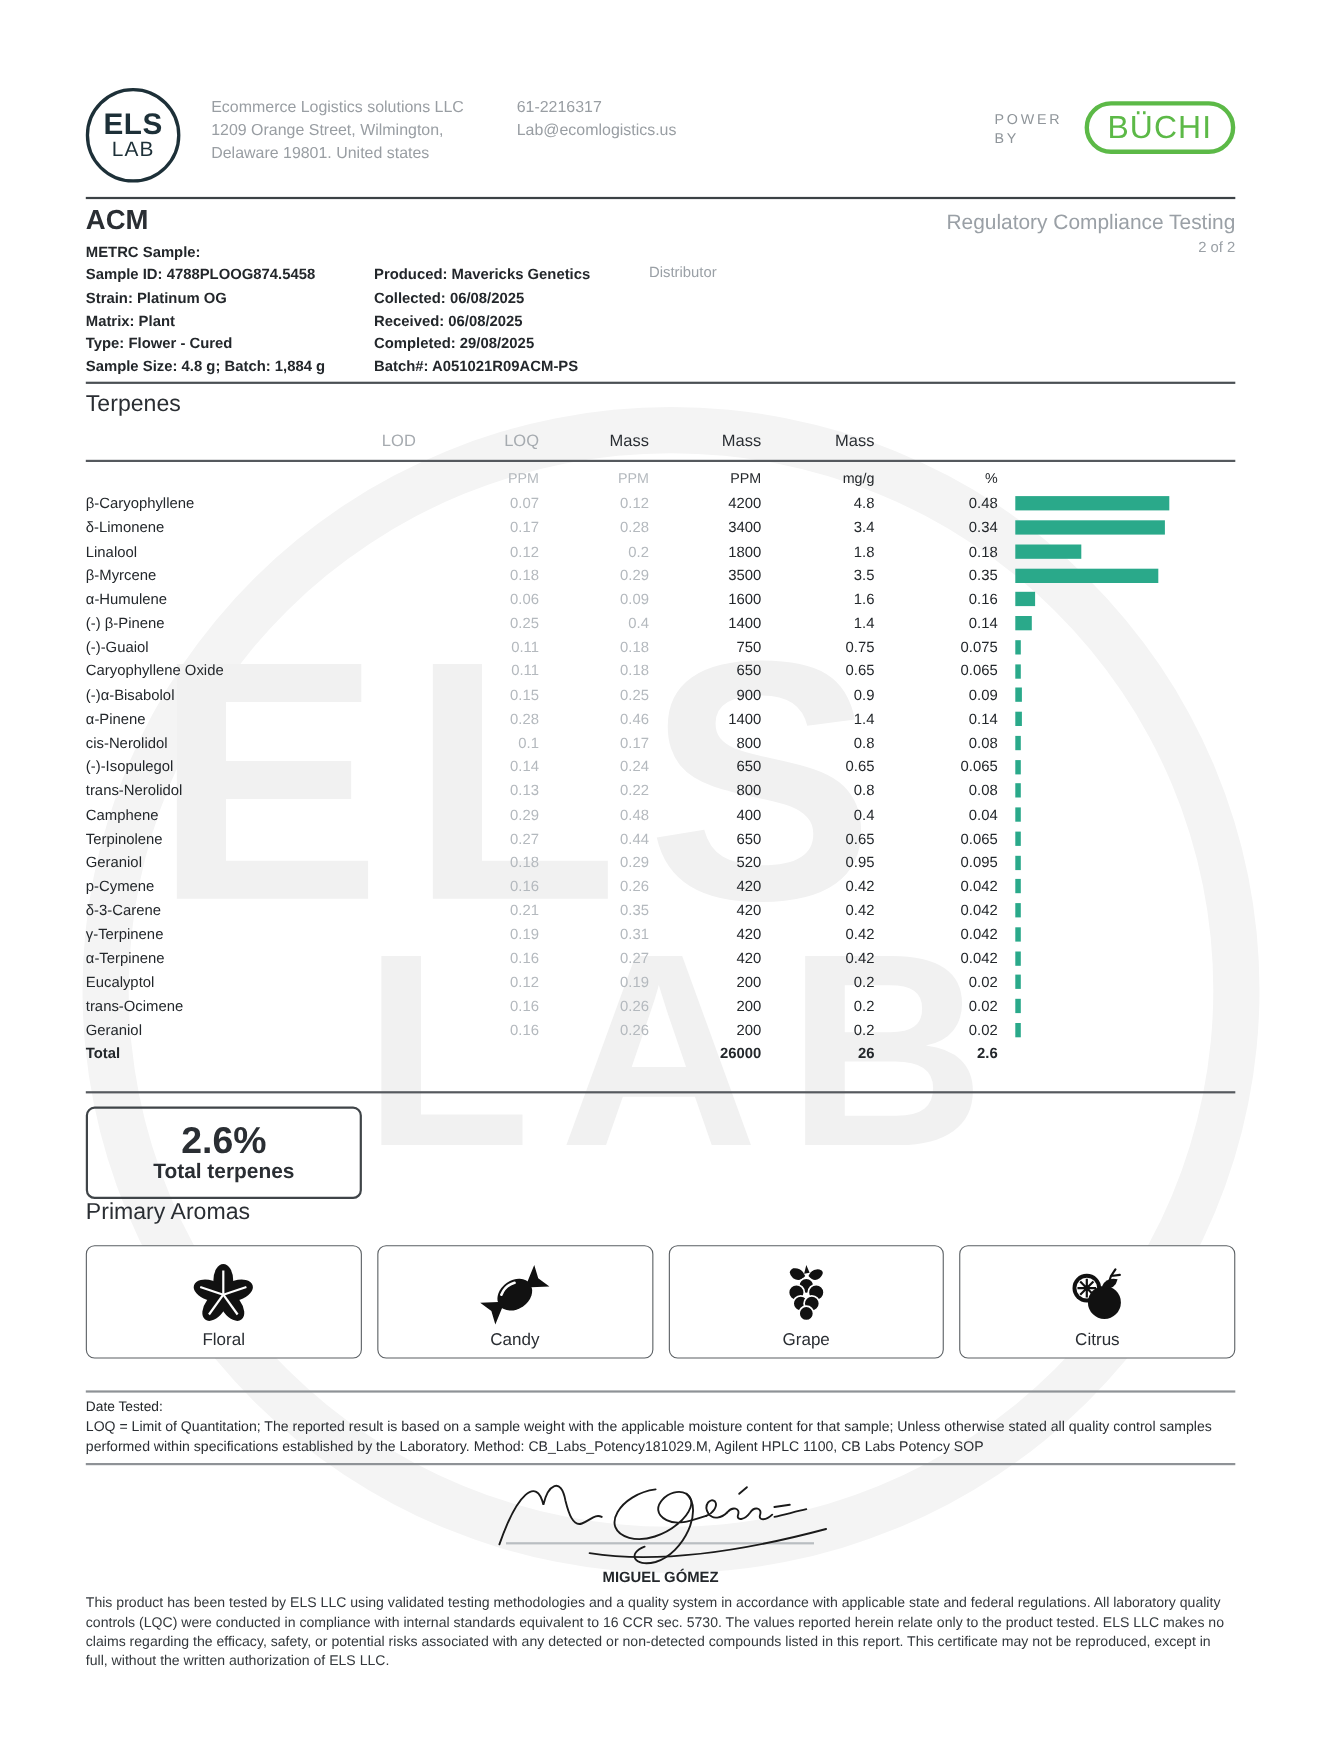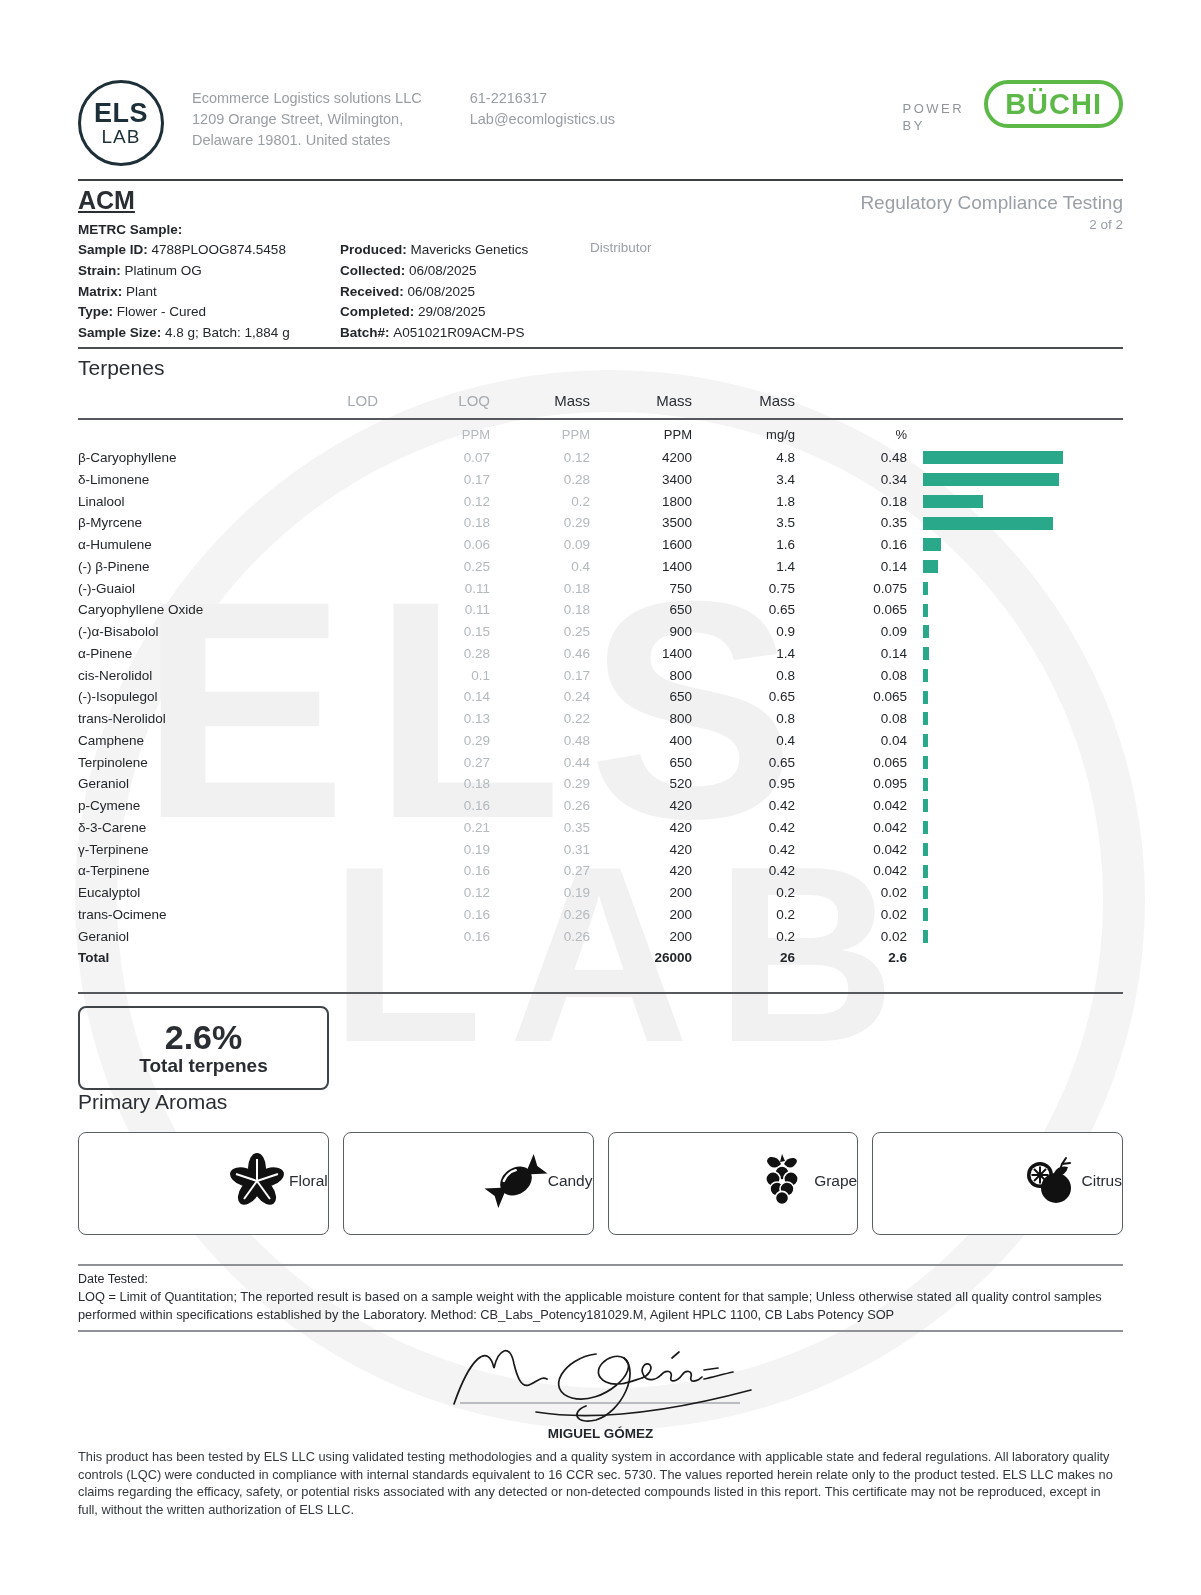--- a/index.html
+++ b/index.html
@@ -14,36 +14,36 @@
   .content{position:absolute;inset:0;z-index:1;}
   
   .header{position:absolute;top:80px;left:78px;right:78px;display:flex;align-items:flex-start;}
   .logo-circle{width:80px;height:80px;border:3px solid #1d3038;border-radius:50%;display:flex;flex-direction:column;align-items:center;justify-content:center;color:#1d3038;flex:none;}
   .logo-els{font-size:27px;font-weight:700;letter-spacing:.5px;}
   .logo-lab{font-size:19px;letter-spacing:1px;margin-top:-3px;}
   .company{margin-left:28px;color:#999ea3;font-size:14.5px;line-height:21px;padding-top:8px;}
   .contact{margin-left:48px;color:#999ea3;font-size:14.5px;line-height:21px;padding-top:8px;}
   .hspace{flex:1;}
   .powerby{color:#8f959a;font-size:13px;letter-spacing:2.5px;line-height:17px;margin-top:20px;white-space:pre-line;}
-  .buchi{border:4px solid #5cb947;border-radius:24px;color:#5cb947;font-weight:700;font-size:29px;letter-spacing:1px;padding:0 17px;height:40px;display:flex;align-items:center;margin-left:20px;margin-top:0;}
+  .buchi{border:4px solid #5cb947;border-radius:24px;color:#5cb947;font-weight:400;font-size:29px;letter-spacing:1px;padding:0 17px;height:40px;display:flex;align-items:center;margin-left:20px;margin-top:12px;}
   
   .rule{position:absolute;left:78px;right:78px;}
   .rule-a{top:179px;height:2px;background:#3c4246;}
   .rule-b{top:347px;height:2px;background:#4a4f54;}
   .rule-c{top:992px;height:2px;background:#55595e;}
   .rule-d{top:1264px;height:2px;background:#8e9296;}
   .rule-e{top:1330px;height:2px;background:#8e9296;}
   
-  .client{position:absolute;top:186px;left:78px;font-size:25px;font-weight:600;color:#2a2e33;text-decoration:underline;}
+  .client{position:absolute;top:186px;left:78px;font-size:25px;font-weight:600;color:#2a2e33;}
   .rct{position:absolute;top:192px;right:78px;font-size:19px;color:#9aa0a6;}
   .pageno{position:absolute;top:217px;right:78px;font-size:13.5px;color:#9aa0a6;}
   .metrc{position:absolute;top:222px;left:78px;font-size:13.5px;font-weight:700;}
   .sample-col{position:absolute;top:240px;font-size:13.5px;line-height:20.8px;}
   .sc1{left:78px;} .sc2{left:340px;}
-  .kv .k{font-weight:700;} .kv .v{font-weight:400;}
+  .kv .k{font-weight:700;} .kv .v{font-weight:700;}
   .distributor{position:absolute;top:240px;left:590px;font-size:13.5px;color:#9aa0a6;}
   
   .sec-title{position:absolute;left:78px;font-size:21px;font-weight:500;color:#2a2e33;}
   .terp-title{top:356px;}
   .t-wrap{position:absolute;top:392px;left:78px;width:1045px;}
   .t-grid{display:grid;grid-template-columns:300px 112px 100px 102px 103px 112px 1fr;}
   .th{font-size:15px;padding-bottom:9px;color:#2a2e33;}
   .th.num{text-align:right;} .th.muted{color:#a6abb0;}
   .hrule{grid-column:1/-1;height:2px;background:#55595e;}
   .tu{font-size:13px;padding:7px 0 5px;}
@@ -53,21 +53,21 @@
   .td.muted{color:#b4b9be;}
   .td.bold{font-weight:700;}
   .barcell{display:flex;align-items:center;padding-left:16px;}
   .bar{height:13px;}
   
   .summary-box{position:absolute;top:1006px;left:78px;width:247px;height:80px;border:2px solid #3f4448;border-radius:8px;display:flex;flex-direction:column;align-items:center;justify-content:center;}
   .summary-val{font-size:34px;font-weight:700;color:#2a2e33;line-height:36px;}
   .summary-lab{font-size:19px;font-weight:700;color:#2a2e33;}
   .aroma-title{top:1090px;}
   .cards{position:absolute;top:1132px;left:78px;width:1045px;display:flex;gap:14px;}
-  .card{flex:1;height:103px;border:1.5px solid #5a5f63;border-radius:8px;display:flex;align-items:center;justify-content:flex-end;padding-bottom:6px;box-sizing:border-box;background:#fff;}
+  .card{flex:1;height:103px;border:1.5px solid #5a5f63;border-radius:8px;display:flex;flex-direction:column;align-items:center;justify-content:flex-end;padding-bottom:6px;box-sizing:border-box;background:#fff;}
   .card .icn{margin-bottom:2px;}
   .card .lbl{font-size:15.5px;color:#2a2e33;}
   
   .date-tested{position:absolute;top:1272px;left:78px;font-size:12.5px;font-weight:400;}
   .loq-note{position:absolute;top:1288px;left:78px;right:78px;font-size:12.8px;line-height:17.5px;color:#2a2e33;}
   .sig{position:absolute;top:1328px;left:0;right:0;display:flex;justify-content:center;}
   .sig-line{position:absolute;top:1402px;left:460px;width:280px;height:2px;background:#b9bdc1;}
   .dir-title{position:absolute;top:1406px;left:0;right:0;text-align:center;font-size:13.5px;font-weight:700;}
   .dir-name{position:absolute;top:1426px;left:0;right:0;text-align:center;font-size:13.5px;font-weight:700;}
   .disclaimer{position:absolute;top:1448px;left:78px;right:78px;font-size:12.8px;line-height:17.5px;color:#33383c;}

